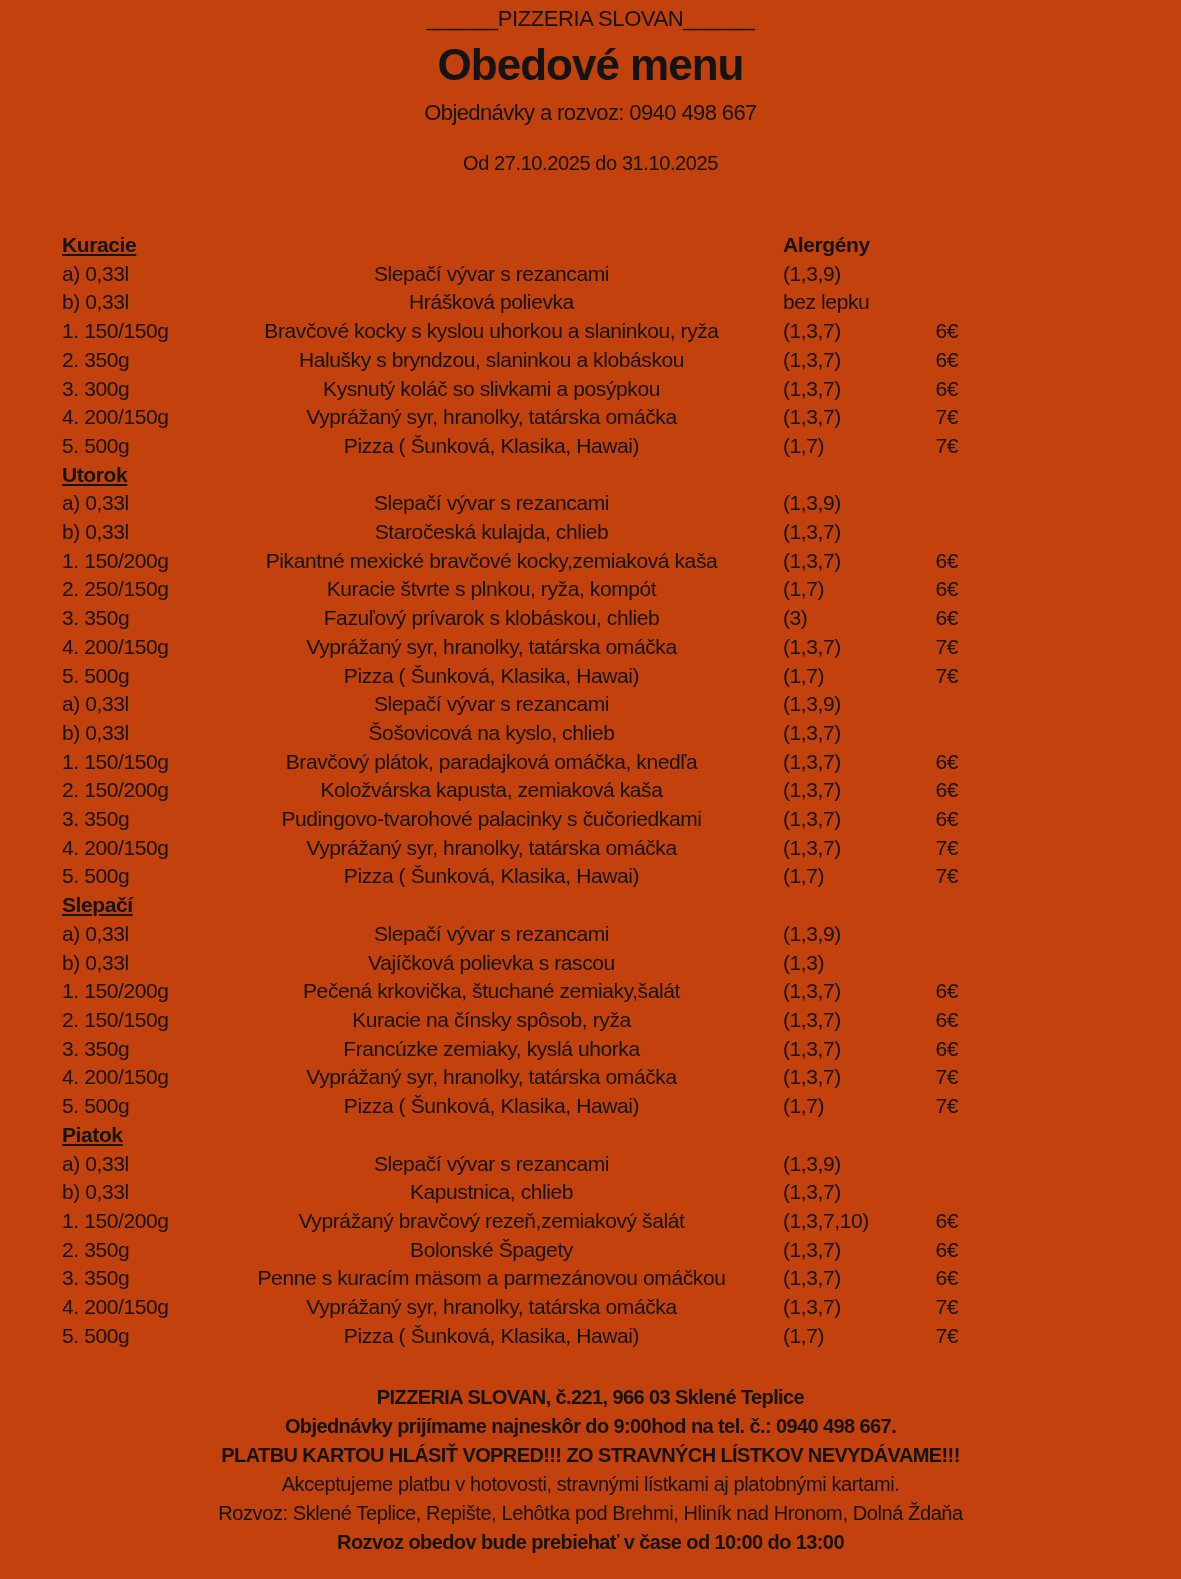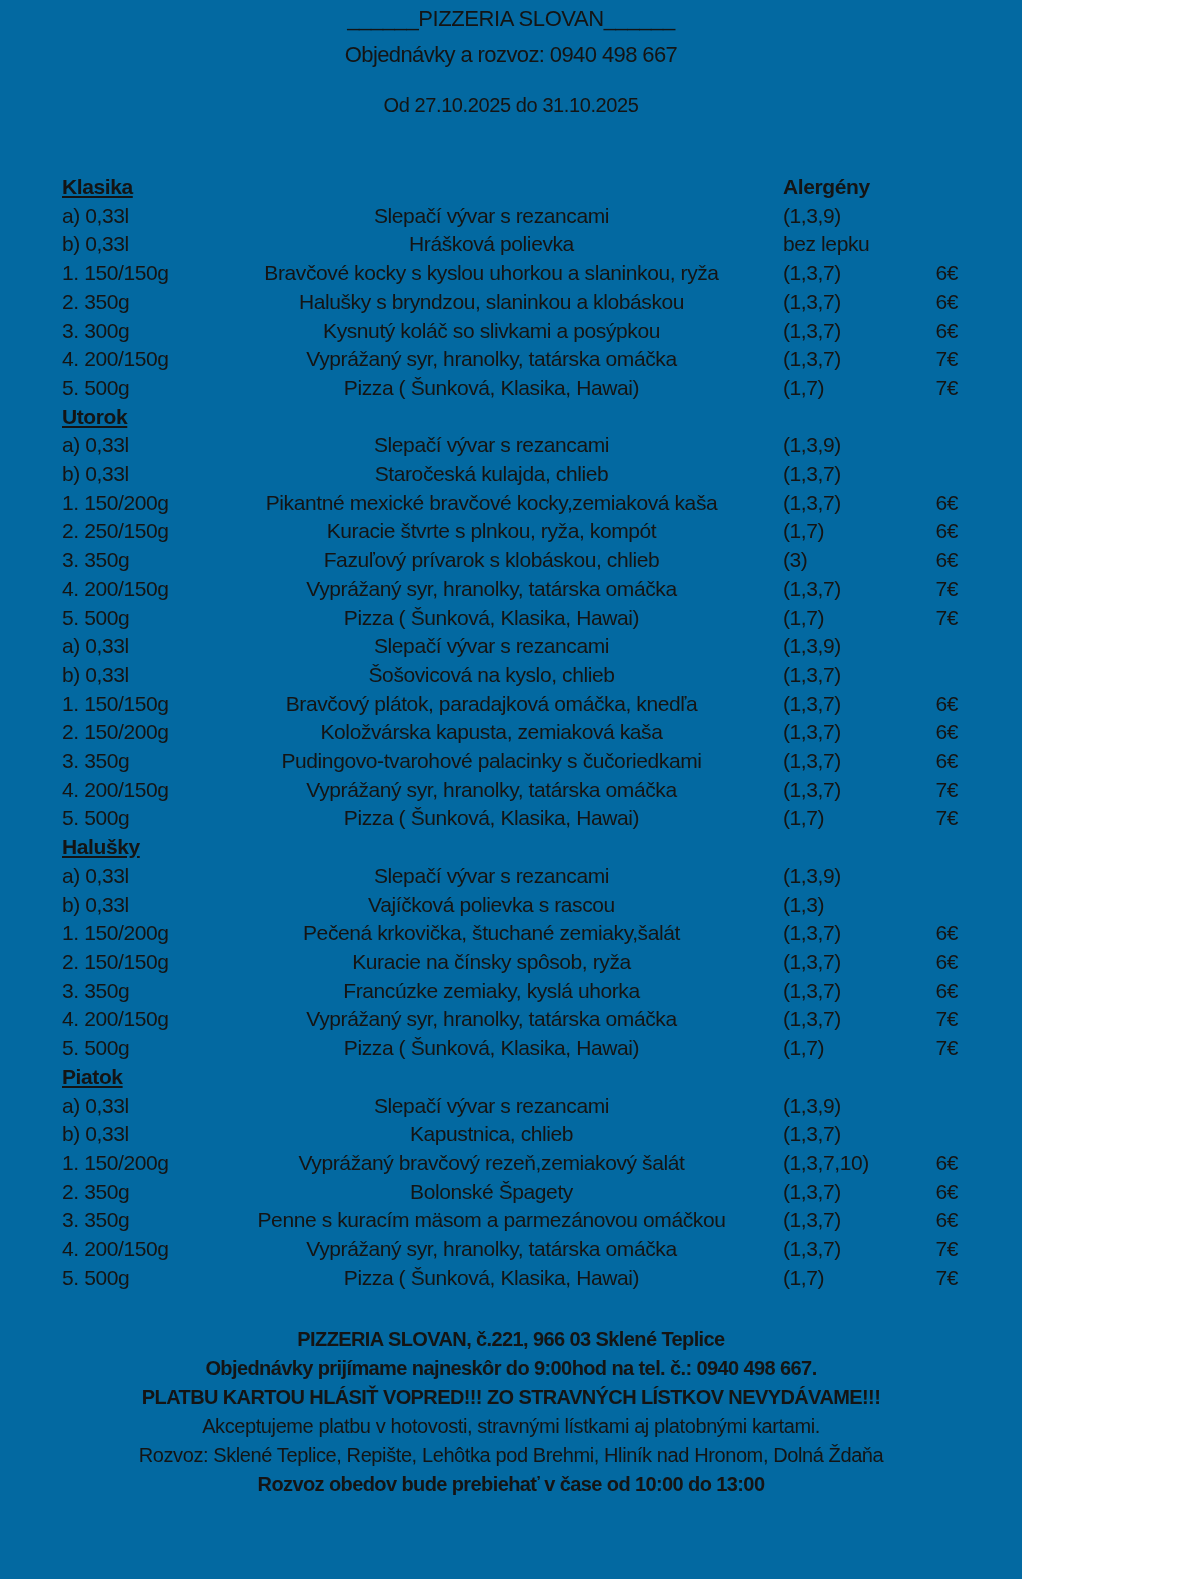--- a/index.html
+++ b/index.html
@@ -2,23 +2,23 @@
 <html><head>
 <meta charset="utf-8">
 <style>
   html, body {
     margin: 0;
     padding: 0;
     background: #ffffff;
   }
   .page {
     position: relative;
-    width: 1022px;
+    width: 1181px;
     height: 1579px;
-    background: #0369a1;
+    background: #c2410c;
     color: #141414;
     font-family: "Liberation Sans", "DejaVu Sans", sans-serif;
     letter-spacing: -0.4px;
     overflow: hidden;
   }
   
   .doc-header { text-align: center; }
   .top-line {
     padding-top: 6px;
     font-size: 22px;
@@ -76,28 +76,29 @@
   .footer-line { line-height: 29px; }
   .footer-line.bold { font-weight: 700; letter-spacing: -0.6px; }
 </style>
 </head>
 <body>
 
 <div class="page">
 
   <header class="doc-header">
     <div class="top-line">______PIZZERIA SLOVAN______</div>
+    <h1 class="doc-title">Obedové menu</h1>
     <div class="orders-line">Objednávky a rozvoz: 0940 498 667</div>
     <div class="date-line">Od 27.10.2025  do 31.10.2025</div>
   </header>
 
   <main class="menu" id="menu-sections">
       <section>
         <div class="row">
-          <span class="day-name">Klasika</span>
+          <span class="day-name">Kuracie</span>
           <span class="allergens-header">Alergény</span>
         </div>
         <div class="row">
           <span class="col-qty">a) 0,33l</span>
           <span class="col-dish">Slepačí vývar s rezancami</span>
           <span class="col-alg">(1,3,9)</span>
           <span class="col-price"></span>
         </div>
         <div class="row">
           <span class="col-qty">b) 0,33l</span>
@@ -222,21 +223,21 @@
         </div>
         <div class="row">
           <span class="col-qty">5. 500g</span>
           <span class="col-dish">Pizza ( Šunková, Klasika, Hawai)</span>
           <span class="col-alg">(1,7)</span>
           <span class="col-price">7€</span>
         </div>
       </section>
       <section>
         <div class="row">
-          <span class="day-name">Halušky</span>
+          <span class="day-name">Slepačí</span>
         </div>
         <div class="row">
           <span class="col-qty">a) 0,33l</span>
           <span class="col-dish">Slepačí vývar s rezancami</span>
           <span class="col-alg">(1,3,9)</span>
           <span class="col-price"></span>
         </div>
         <div class="row">
           <span class="col-qty">b) 0,33l</span>
           <span class="col-dish">Vajíčková polievka s rascou</span>

